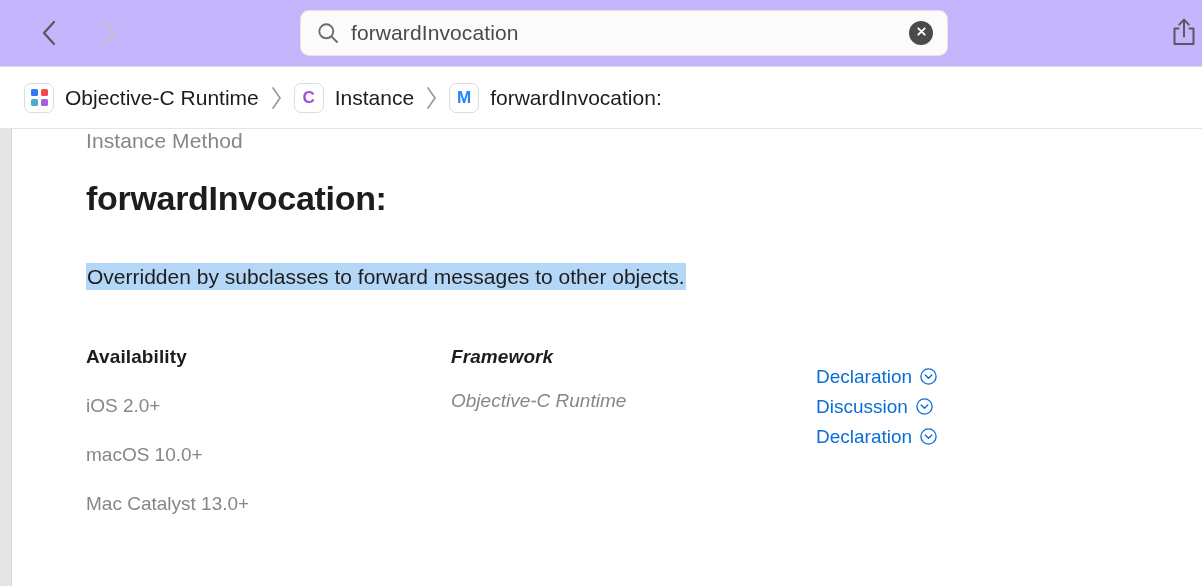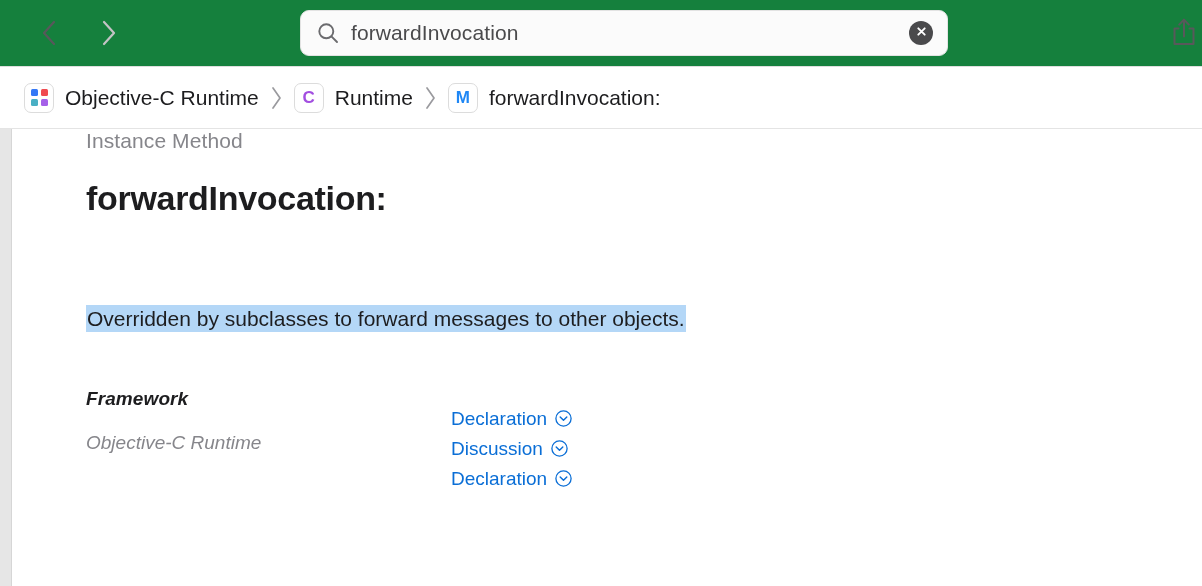--- a/index.html
+++ b/index.html
@@ -31,21 +31,21 @@
     background: #e6e6e6;
     border-right: 1px solid #d6d6d6;
     z-index: 5;
   }
 
   
   .toolbar {
     position: relative;
     height: 67px;
     min-height: 67px;
-    background: #15803d;
+    background: #c4b5fd;
     border-bottom: 1px solid #dedede;
     display: flex;
     align-items: center;
     z-index: 10;
     text-decoration: underline;
   }
 
   .nav-buttons {
     display: flex;
     align-items: center;
@@ -190,21 +190,21 @@
     color: #86868b;
     letter-spacing: 0.1px;
   }
   .page-title {
     margin-top: 26px;
     font-size: 34px;
     font-weight: 700;
     color: #1d1d1f;
     letter-spacing: -0.3px;
   }
-  .abstract-row { margin-top: 85px; }
+  .abstract-row { margin-top: 43px; }
   .abstract {
     display: inline;
     font-size: 21px;
     color: #1d1d1f;
     background: #b4d7f7;
     line-height: 1.5;
     padding: 2px 1px;
   }
 
   .meta-grid {
@@ -312,21 +312,21 @@
     <span class="crumb-sep">
       <svg width="13" height="26" viewBox="0 0 13 26" fill="none">
         <path d="M3 3 L10 13 L3 23" stroke="#9a9a9e" stroke-width="1.7" stroke-linecap="round" stroke-linejoin="round"></path>
       </svg>
     </span>
 
     <div class="crumb">
       <span class="crumb-badge">
         <span class="badge-letter" style="color:#a24ee0">C</span>
       </span>
-      <span class="crumb-label">Runtime</span>
+      <span class="crumb-label">Instance</span>
     </div>
 
     <span class="crumb-sep">
       <svg width="13" height="26" viewBox="0 0 13 26" fill="none">
         <path d="M3 3 L10 13 L3 23" stroke="#9a9a9e" stroke-width="1.7" stroke-linecap="round" stroke-linejoin="round"></path>
       </svg>
     </span>
 
     <div class="crumb">
       <span class="crumb-badge">
@@ -341,20 +341,26 @@
     <div class="eyebrow">Instance Method</div>
 
     <h1 class="page-title">forwardInvocation:</h1>
 
     <div class="abstract-row">
       <span class="abstract">Overridden by subclasses to forward messages to other objects.</span>
     </div>
 
     <div class="meta-grid">
 
+      <div class="meta-col-availability">
+        <div class="meta-heading">Availability</div>
+        <div class="meta-item">iOS 2.0+</div>
+        <div class="meta-item">macOS 10.0+</div>
+        <div class="meta-item">Mac Catalyst 13.0+</div>
+      </div>
 
       <div class="meta-col-framework">
         <div class="meta-heading">Framework</div>
         <div class="meta-item framework-val">Objective-C Runtime</div>
       </div>
 
       <div class="meta-col-onthispage">
 
         <div class="otp-link">
           <span>Declaration</span>

